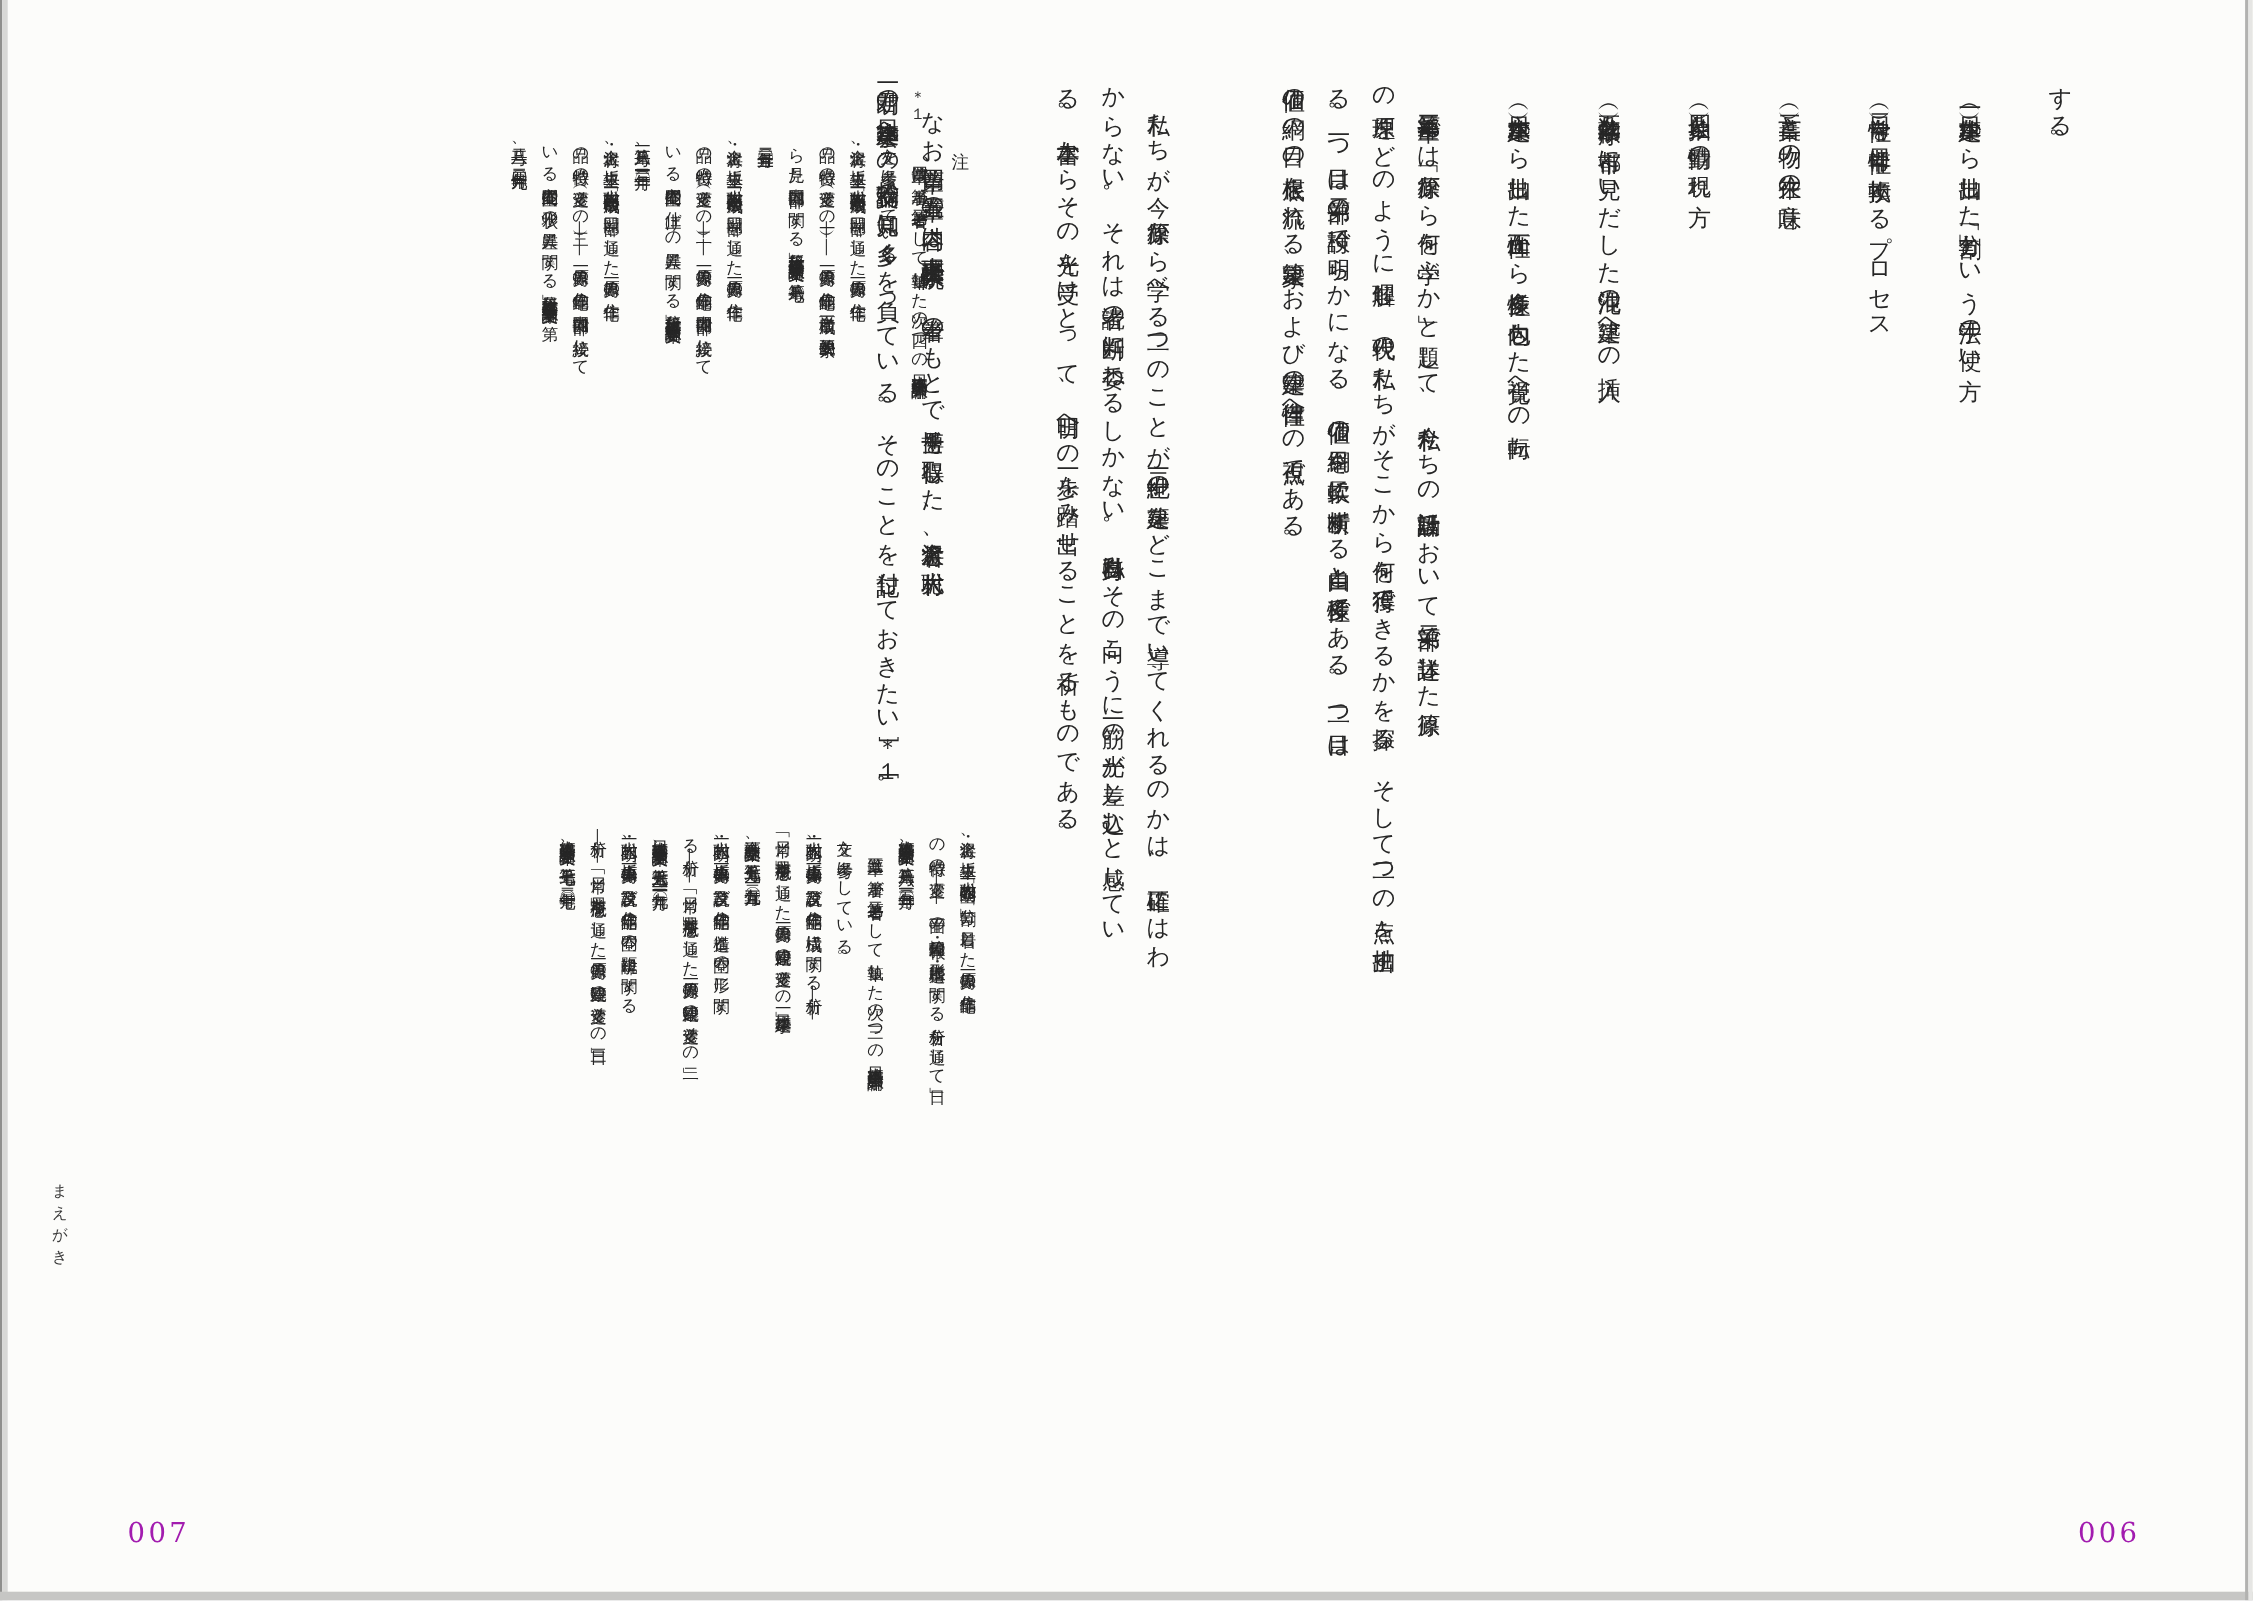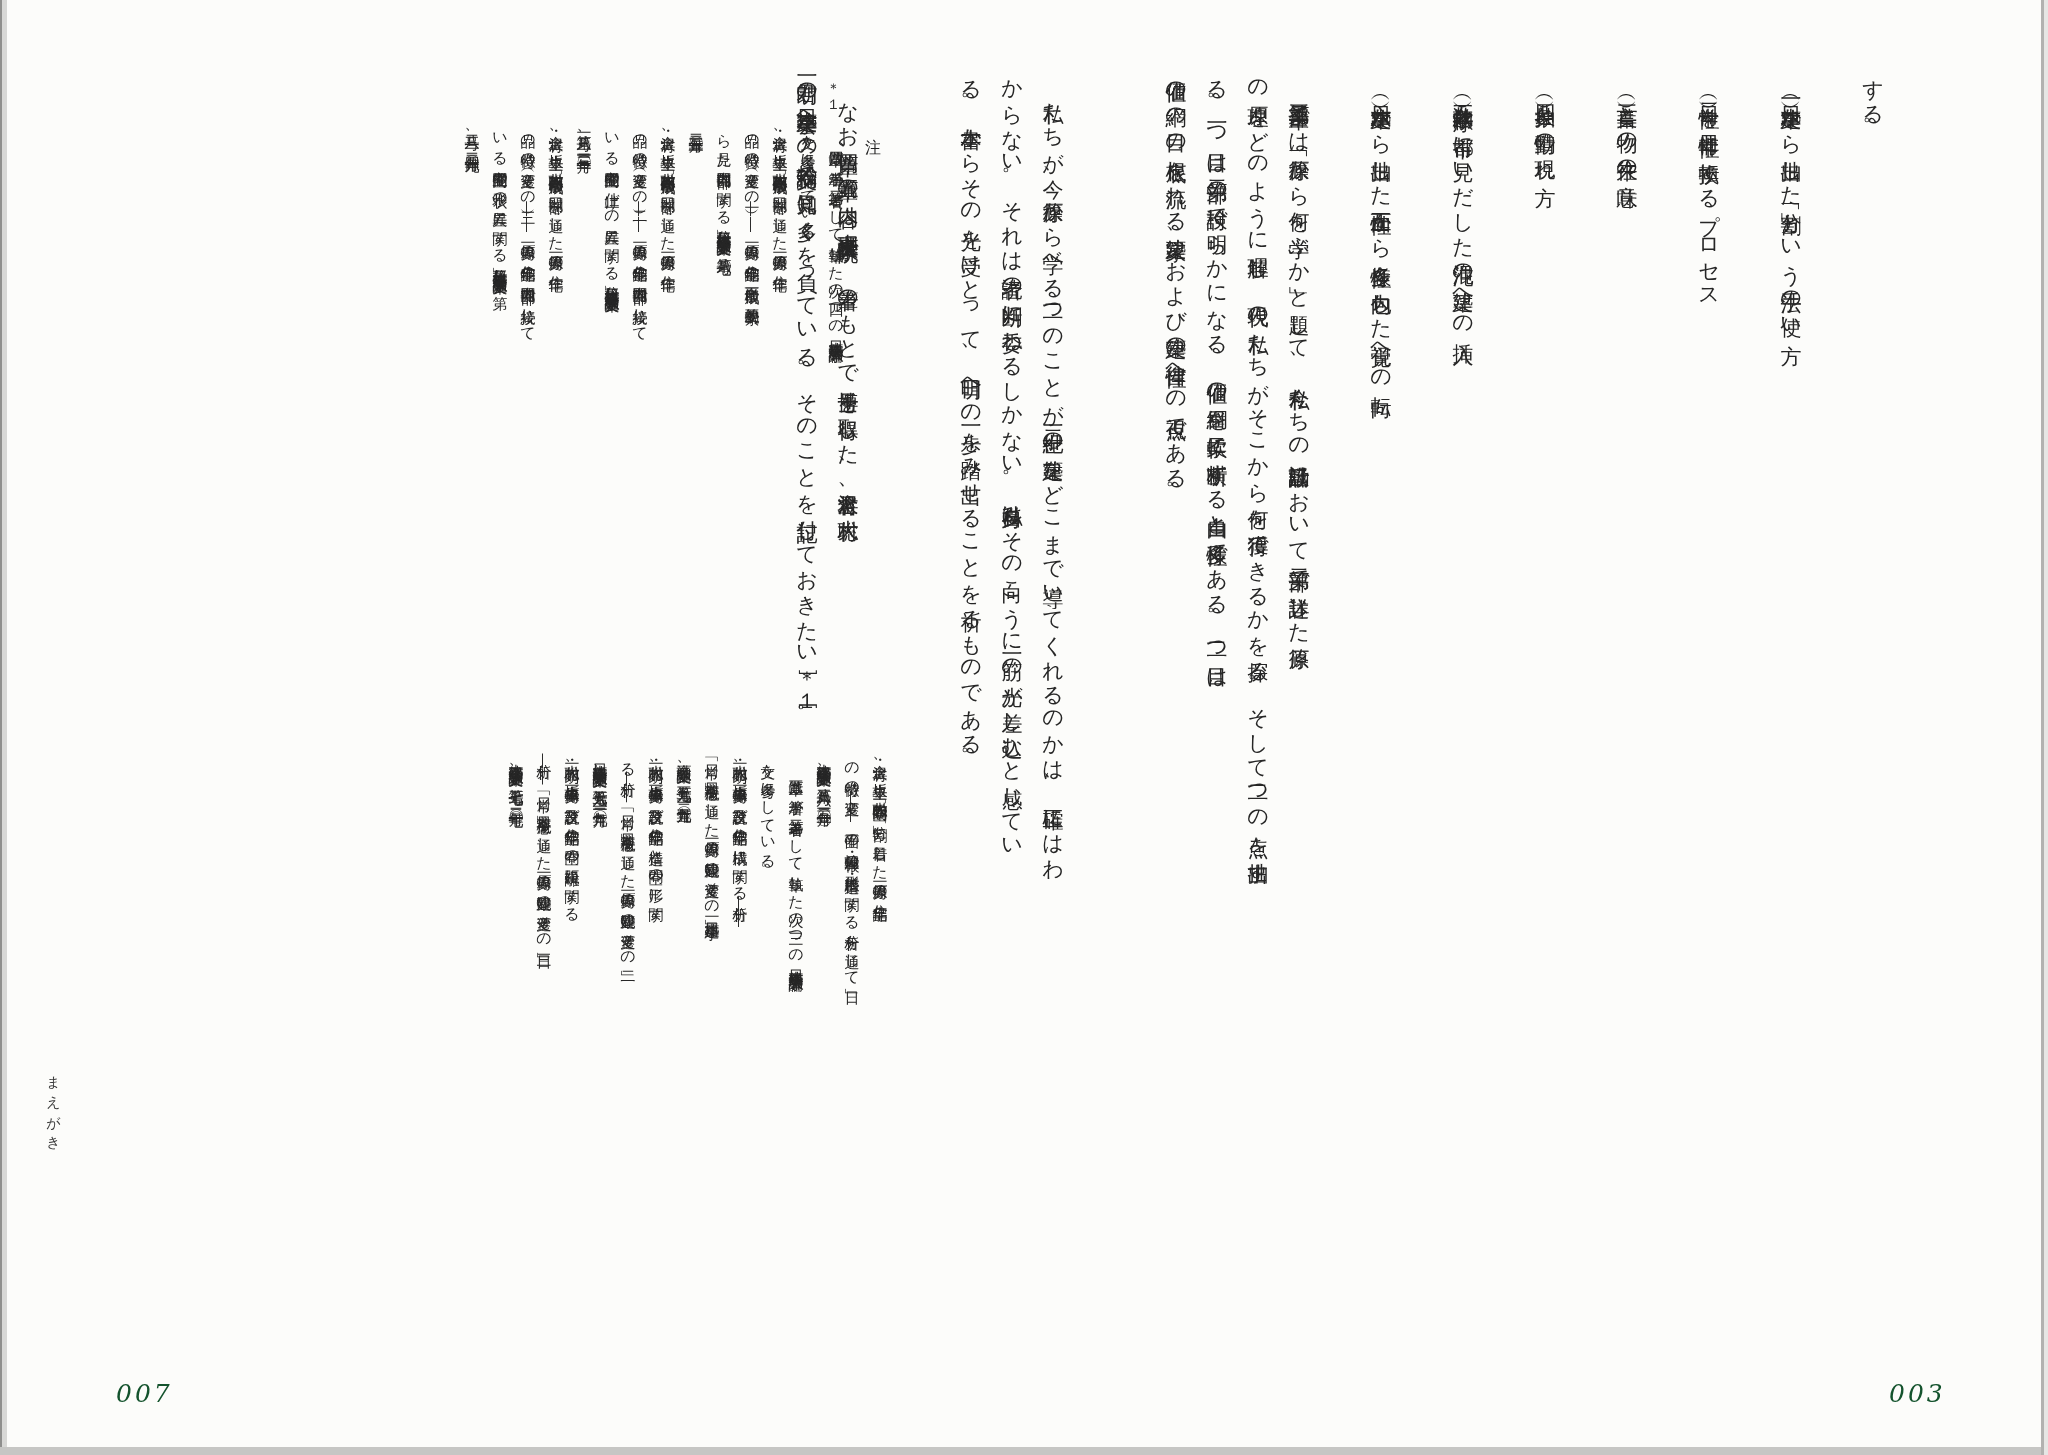--- a/index.html
+++ b/index.html
@@ -49,21 +49,21 @@
   .tier1{top:123px;right:1198px;text-indent:16px;}
   .tier2{top:752px;right:1154px;}
   
   .running-title{
     position:absolute;top:1066px;left:46px;
     font-size:14px;line-height:16px;letter-spacing:4px;
     color:#3a3a3a;
   }
   .pagenum{
     position:absolute;top:1379px;
-    font-size:25px;letter-spacing:3px;color:#14532d;font-style:italic;
+    font-size:25px;letter-spacing:3px;color:#a21caf;
   }
   .pagenum.left{left:116px;}
   .pagenum.right{left:1889px;}
   
   .edge{position:absolute;}
   .edge-left-dark{left:0;top:0;width:2px;height:1455px;background:#8f8f8d;}
   .edge-left-light{left:2px;top:0;width:5px;height:1455px;background:#d8d8d6;}
   .edge-bottom{left:0;top:1447px;width:2048px;height:8px;background:#c6c6c4;}
   .edge-right-dark{left:2041px;top:0;width:3px;height:1455px;background:#b2b2b0;}
   .edge-right-light{left:2044px;top:0;width:4px;height:1455px;background:#e6e6e4;}
@@ -85,21 +85,21 @@
       <div class="para indent">第三部全二章では「篠原から何を学ぶか」と題して、今私たちの設計活動において第二部で詳述した篠原
 の原理をどのように理解し、現代の私たちがそこから何を獲得できるかを探る。そして二つの点を抽出す
 る。一つ目は第二部の検討で明らかになる、価値の網目を柔軟に横断する自由と多様性である。二つ目は
 価値の網の目の根底を流れる建築家、および建築の自律性への視点である。</div>
       <div class="para indent gap">私たちが今、篠原から学べる二つのことが二一世紀の建築をどこまで導いてくれるのかは、正確にはわ
 からない。それは読者の判断に委ねるしかない。私自身はその向こうに一筋の光が差し込むと感じてい
 る。本書からその光を受けとって、明日への一歩を踏み出せることを祈るものである。</div>
       <div class="para indent gap">なお第四章、第五章の内容は東京理科大学大学院で、筆者のもとで博士号を取得した、金沢将君、大村聡
 一朗君の日本建築学会への投稿論文の知見に多くを負っている。そのことを付記しておきたい［＊１］。</div>
     </div>
-    <div class="pagenum right">003</div>
+    <div class="pagenum right">006</div>
   </section>
 
   <aside>
     <div class="note-marker vtext">＊１</div>
     <div class="notes-heading vtext">注</div>
     <div class="note-tier tier1 vtext">第四章は筆者が第二著者として執筆した次の四つの日本建築学会計画系論
 文を参考にしている。
 ・金沢将、坂牛卓、大村聡一朗「平面構成と開口部を通した篠原一男の住宅作
 品の特徴の変遷（その一）――篠原一男の住宅作品の平面構成と視的要素か
 ら見た内部開口部に関する分析」日本建築学会計画系論文集、第八〇七号、

